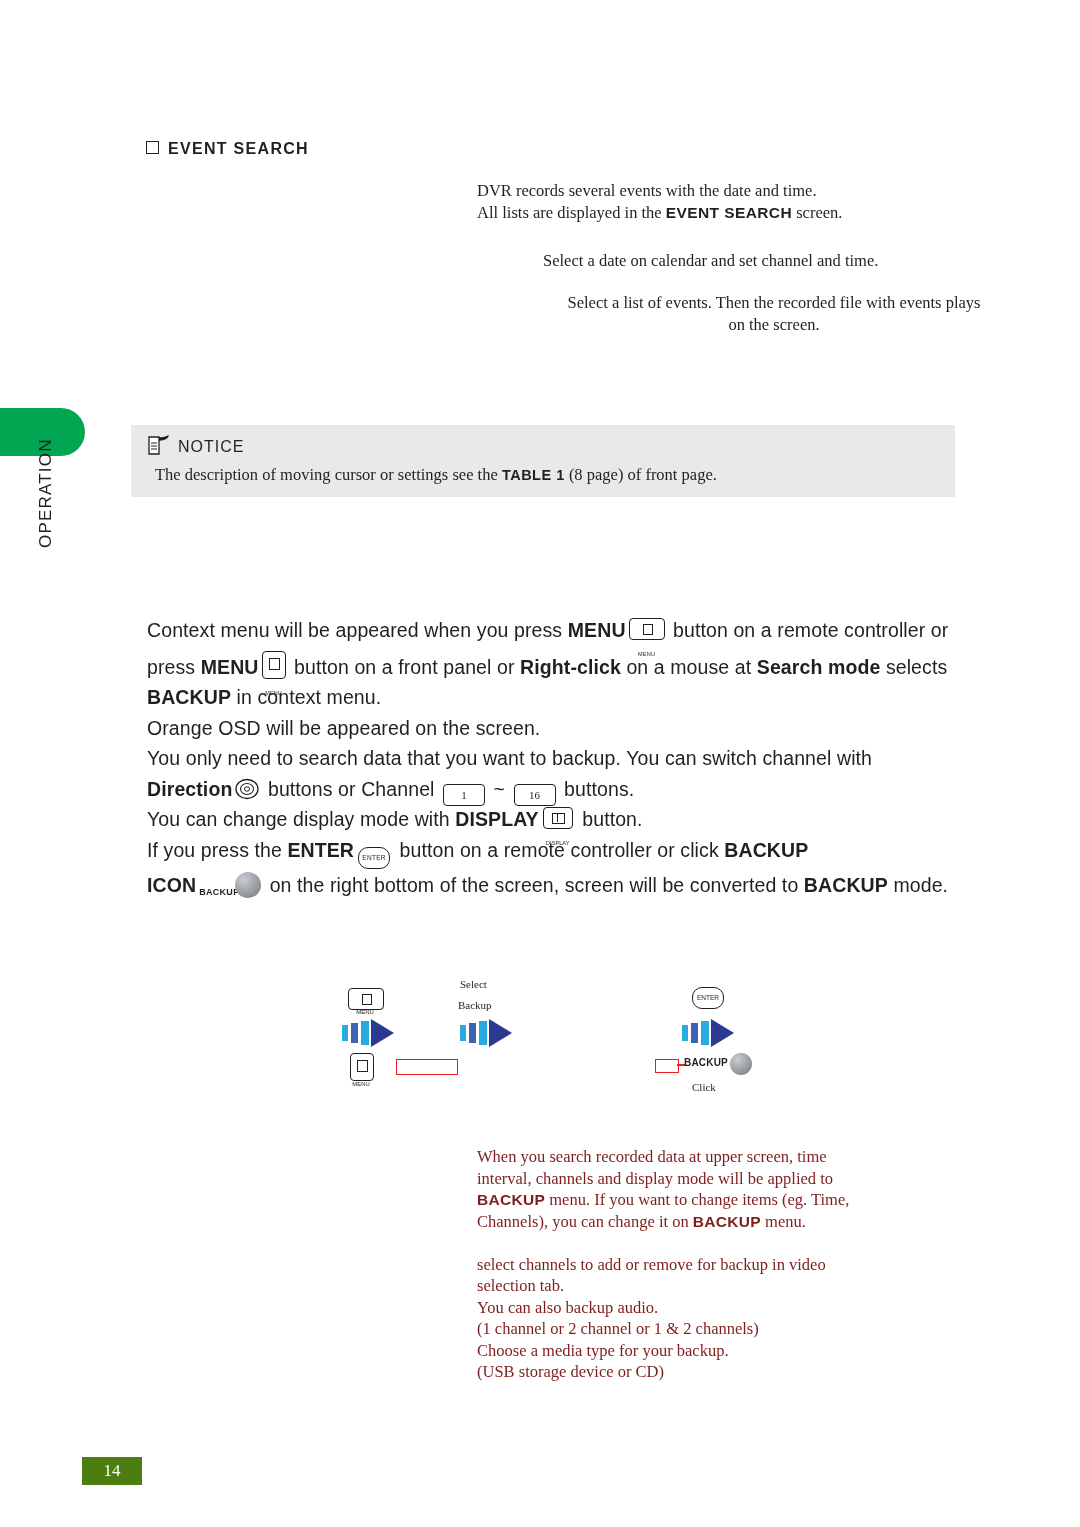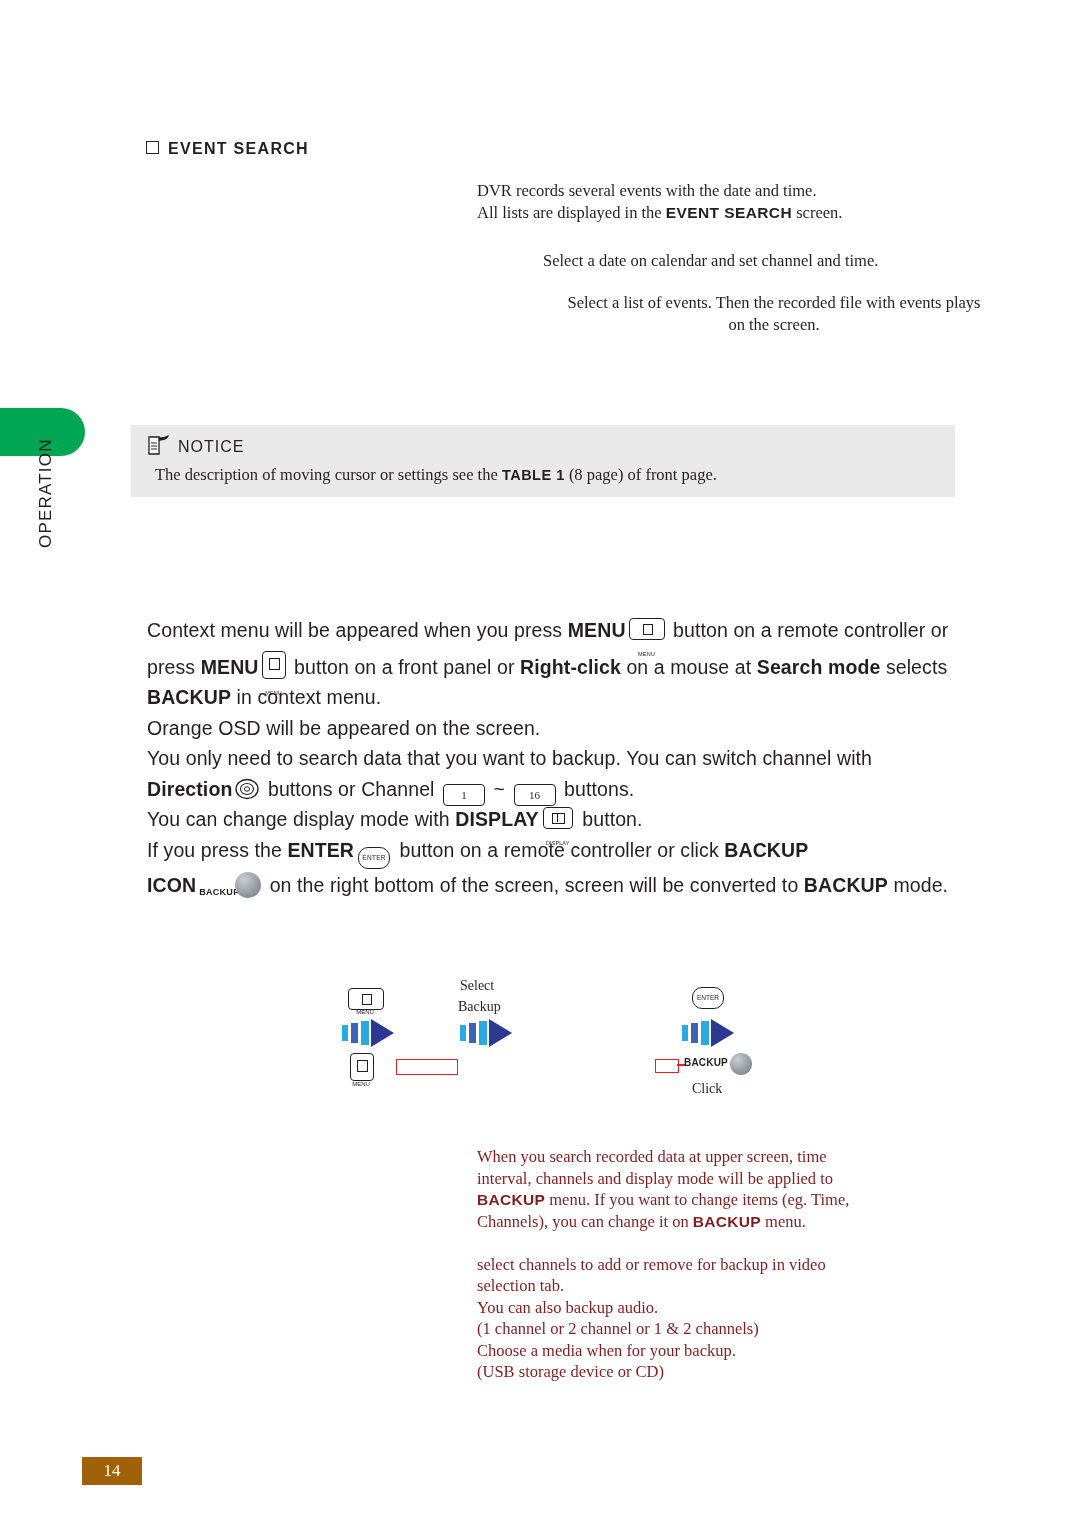--- a/index.html
+++ b/index.html
@@ -266,21 +266,21 @@
     left: 36px; top: 0px;
     width: 26px; height: 26px;
     border-radius: 50%;
     background: radial-gradient(circle at 35% 30%, #c9cdd1, #8a9096 70%, #6d7377);
   }
 
   
   .diagram { position: absolute; left: 330px; top: 975px; width: 450px; height: 140px; }
   .dg-text {
     position: absolute;
-    font-size: 14px;
+    font-size: 11px;
     color: #231f20;
   }
 
   .key-box {
     position: absolute;
     border: 1.3px solid #231f20;
     border-radius: 4px;
     background: #fff;
   }
 
@@ -301,21 +301,21 @@
     letter-spacing: .3px;
   }
 
   
   .page-num {
     position: absolute;
     left: 82px;
     top: 1457px;
     width: 60px;
     height: 28px;
-    background: #a16207;
+    background: #4d7c0f;
     color: #ffffff;
     font-family: "Liberation Serif", serif;
     font-size: 17px;
     text-align: center;
     line-height: 28px;
   }
 </style>
 </head>
 <body>
 
@@ -424,17 +424,17 @@
 <div class="bottom-para">
   <span>When you search recorded data at upper screen, time</span><br>
   <span>interval, channels and display mode will be applied to</span><br>
   <b>BACKUP</b><span> menu. If you want to change items (eg. Time,</span><br>
   <span>Channels), you can change it on </span><b>BACKUP</b><span> menu.</span><br>
   <br>
   <span>select channels to add or remove for backup in video</span><br>
   <span>selection tab.</span><br>
   <span>You can also backup audio.</span><br>
   <span>(1 channel or 2 channel or 1 &amp; 2 channels)</span><br>
-  <span>Choose a media when for your backup.</span><br>
+  <span>Choose a media type for your backup.</span><br>
   <span>(USB storage device or CD)</span>
 </div>
 
 <div class="page-num">14</div>
 
 </body></html>

